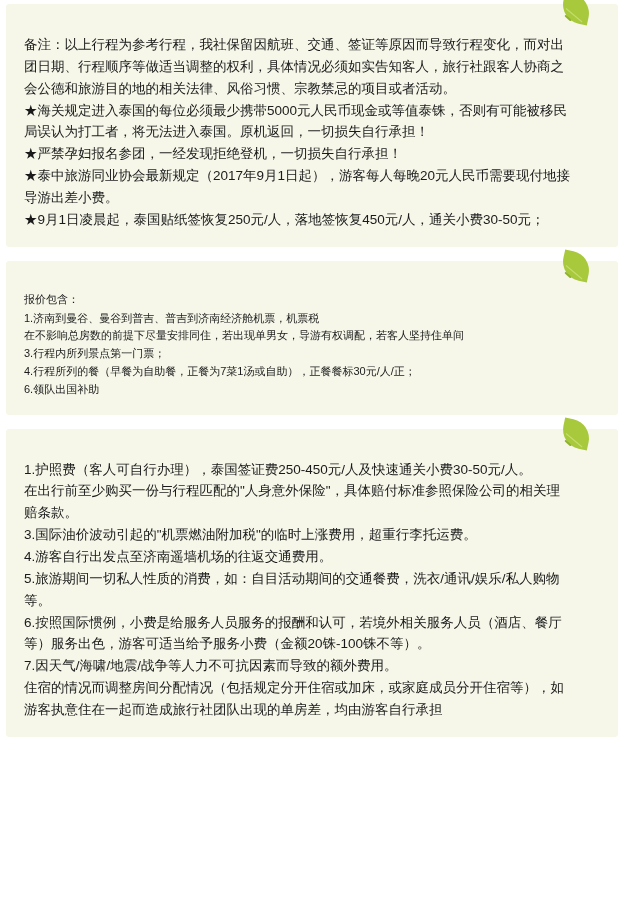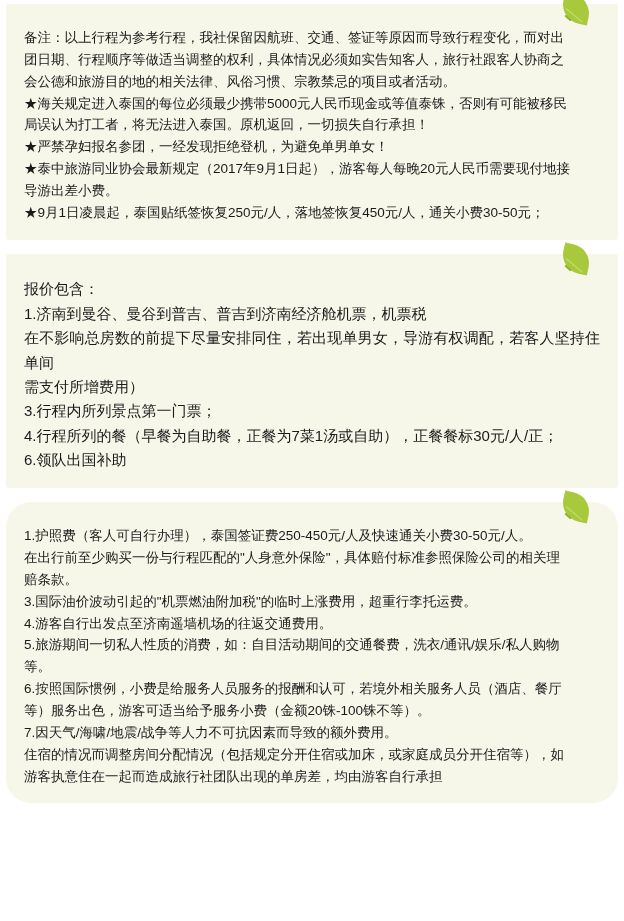--- a/index.html
+++ b/index.html
@@ -19,21 +19,21 @@
   .page {
     width: 624px;
     padding: 0;
   }
   
   .card {
     position: relative;
     background: #f6f7e9;
     border-radius: 3px;
     margin: 0 6px 14px 6px;
-    padding: 23px 18px 16px 18px;
+    padding: 30px 18px 16px 18px;
     line-height: 1.62;
   }
   .card:first-child { margin-top: 4px; }
 
   
   .leaf {
     position: absolute;
     top: -9px;
     right: 22px;
     width: 34px;
@@ -70,57 +70,56 @@
     border-radius: 2px;
     transform: rotate(42deg);
   }
 
   .line {
     margin: 0;
     padding: 0;
     text-align: justify;
   }
   .card-1 { font-size: 13.5px; }
-  .card-2 { font-size: 15px; }
-  .card-3 { font-size: 13.5px; border-radius: 25px; }
+  .card-2 { font-size: 11px; }
+  .card-3 { font-size: 13.5px; }
 
   .card-2 .block-title { margin-bottom: 1px; }
 </style>
 </head>
 <body>
 
 <div class="page">
 
   <section class="card card-1">
     <div class="leaf">
       <span class="leaf-shape"></span>
       <span class="leaf-vein"></span>
       <span class="leaf-stem"></span>
     </div>
     <p class="line">备注：以上行程为参考行程，我社保留因航班、交通、签证等原因而导致行程变化，而对出</p>
     <p class="line">团日期、行程顺序等做适当调整的权利，具体情况必须如实告知客人，旅行社跟客人协商之</p>
     <p class="line">会公德和旅游目的地的相关法律、风俗习惯、宗教禁忌的项目或者活动。</p>
     <p class="line">★海关规定进入泰国的每位必须最少携带5000元人民币现金或等值泰铢，否则有可能被移民</p>
     <p class="line">局误认为打工者，将无法进入泰国。原机返回，一切损失自行承担！</p>
-    <p class="line">★严禁孕妇报名参团，一经发现拒绝登机，为避免单男单女！</p>
+    <p class="line">★严禁孕妇报名参团，一经发现拒绝登机，一切损失自行承担！</p>
     <p class="line">★泰中旅游同业协会最新规定（2017年9月1日起），游客每人每晚20元人民币需要现付地接</p>
     <p class="line">导游出差小费。</p>
     <p class="line">★9月1日凌晨起，泰国贴纸签恢复250元/人，落地签恢复450元/人，通关小费30-50元；</p>
   </section>
 
   <section class="card card-2">
     <div class="leaf">
       <span class="leaf-shape"></span>
       <span class="leaf-vein"></span>
       <span class="leaf-stem"></span>
     </div>
     <p class="line block-title">报价包含：</p>
     <p class="line">1.济南到曼谷、曼谷到普吉、普吉到济南经济舱机票，机票税</p>
     <p class="line">在不影响总房数的前提下尽量安排同住，若出现单男女，导游有权调配，若客人坚持住单间</p>
-    <p class="line">需支付所增费用）</p>
     <p class="line">3.行程内所列景点第一门票；</p>
     <p class="line">4.行程所列的餐（早餐为自助餐，正餐为7菜1汤或自助），正餐餐标30元/人/正；</p>
     <p class="line">6.领队出国补助</p>
   </section>
 
   <section class="card card-3">
     <div class="leaf">
       <span class="leaf-shape"></span>
       <span class="leaf-vein"></span>
       <span class="leaf-stem"></span>

